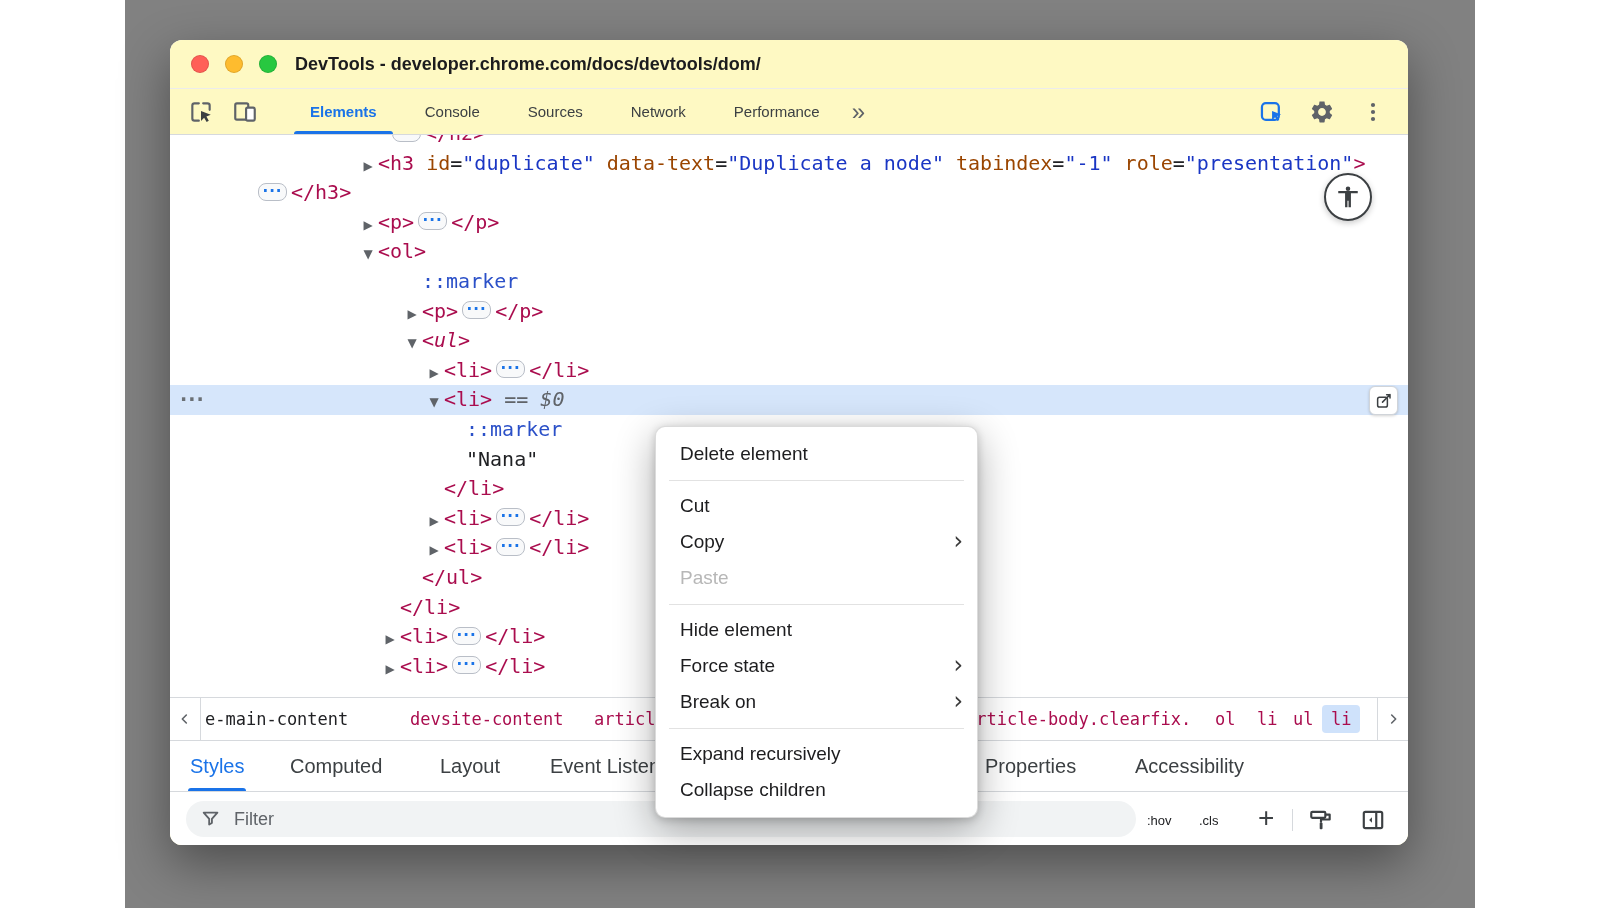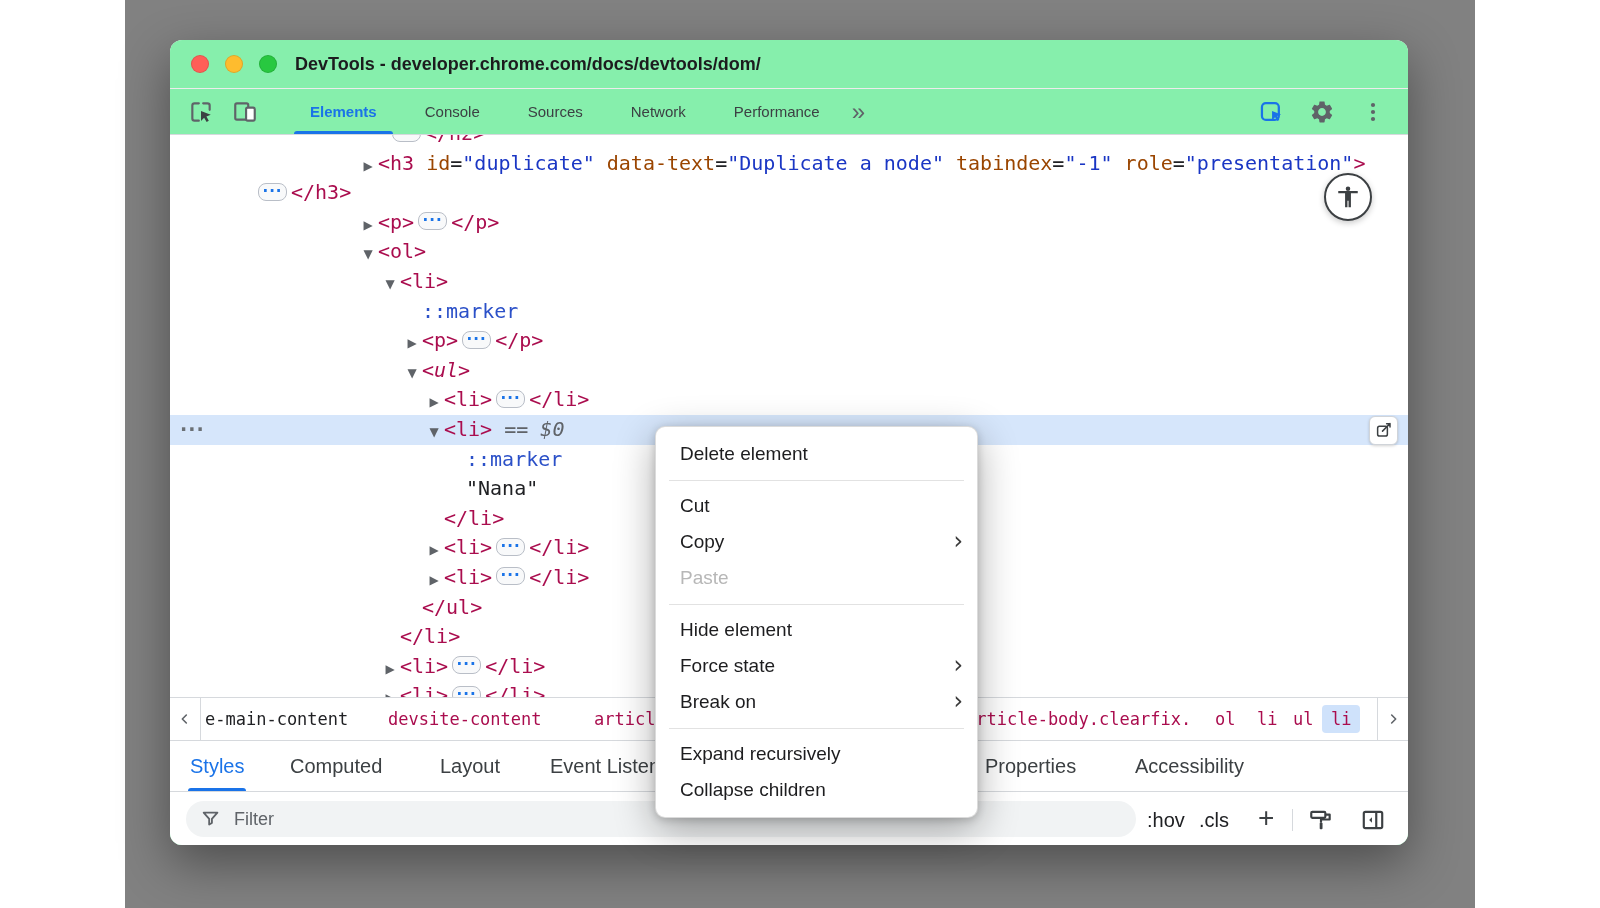--- a/index.html
+++ b/index.html
@@ -3,21 +3,21 @@
 <meta charset="utf-8">
 <style>
   html,body{margin:0;padding:0}
   body{width:1600px;height:908px;position:relative;overflow:hidden;background:#fff;
        font-family:"Liberation Sans",sans-serif;-webkit-font-smoothing:antialiased}
   .backdrop{position:absolute;left:125px;top:0;width:1350px;height:908px;background:#818181}
 
   
   .window{position:absolute;left:170px;top:40px;width:1238px;height:805px;border-radius:12px;
           background:#fff;box-shadow:0 18px 50px rgba(0,0,0,.40)}
-  .win-clip{position:absolute;inset:0;border-radius:12px;overflow:hidden;background:#86efac}
+  .win-clip{position:absolute;inset:0;border-radius:12px;overflow:hidden;background:#fef9c3}
 
   
   .titlebar{height:48px;display:flex;align-items:center;border-bottom:1px solid #ececec;position:relative}
   .lights{display:flex;gap:16px;margin-left:21px}
   .light{width:18px;height:18px;border-radius:50%;box-shadow:inset 0 0 0 1px rgba(0,0,0,.12)}
   .light.red{background:var(--traffic_red,#ff5f57)}
   .light.yellow{background:var(--traffic_yellow,#febc2e)}
   .light.green{background:var(--traffic_green,#28c840)}
   .title{margin-left:18px;font-size:18px;font-weight:700;color:#1c1c1e;white-space:nowrap}
 
@@ -66,21 +66,21 @@
   .crumbbar{height:44px;border-top:1px solid #d6d9dd;border-bottom:1px solid #d6d9dd;position:relative;
             background:#fff;font-family:"DejaVu Sans Mono",monospace;font-size:17px;box-sizing:border-box}
   .crumb-scroll{position:absolute;top:0;bottom:0;width:30px;display:flex;align-items:center;justify-content:center;background:#fff;z-index:2}
   .crumb-scroll.left{left:0;border-right:1px solid #d6d9dd}
   .crumb-scroll.right{right:0;border-left:1px solid #d6d9dd}
   #crumbs{position:absolute;inset:0;overflow:hidden}
   .crumb{position:absolute;top:50%;transform:translateY(-50%);color:var(--code_tag,#aa0d4e);white-space:pre}
   .crumb.muted{color:#202124}
   .crumb.sel{background:#cfe2fb;padding:4px 9px;border-radius:4px}
   #crumbs .crumb:nth-child(1){left:35px}
-  #crumbs .crumb:nth-child(2){left:218px}
+  #crumbs .crumb:nth-child(2){left:240px}
   #crumbs .crumb:nth-child(3){left:424px}
   #crumbs .crumb:nth-child(4){left:796px}
   #crumbs .crumb:nth-child(5){left:1045px}
   #crumbs .crumb:nth-child(6){left:1087px}
   #crumbs .crumb:nth-child(7){left:1123px}
   #crumbs .crumb:nth-child(8){left:1152px}
 
   
   .side-tabs{height:51px;position:relative;border-bottom:1px solid #d6d9dd;font-size:20px;background:#fff;box-sizing:border-box}
   .stab{position:absolute;top:0;height:100%;display:flex;align-items:center;color:#3c4043;white-space:nowrap}
@@ -94,21 +94,21 @@
   #sideTabs .stab:nth-child(5){left:815px}
   #sideTabs .stab:nth-child(6){left:965px}
 
   
   .filter-row{height:55px;position:relative;background:#fff}
   .filter-pill{position:absolute;left:16px;top:9px;width:950px;height:36px;border-radius:18px;background:#f1f3f4;
                display:flex;align-items:center;padding:0 14px;gap:10px;box-sizing:border-box}
   input.filter{border:none;background:transparent;outline:none;font-size:18px;color:#202124;flex:1;
                font-family:"Liberation Sans",sans-serif}
   input.filter::placeholder{color:#5f6368}
-  .fbtn{position:absolute;top:50%;transform:translateY(-50%);font-size:20px;color:#202124;white-space:nowrap}
+  .fbtn{position:absolute;top:50%;transform:translateY(-50%);font-size:13px;color:#202124;white-space:nowrap}
   .fbtn.hov{left:977px}
   .fbtn.cls{left:1029px}
   .fbtn.plus{left:1088px;font-size:28px;color:#3c4043;font-weight:400;margin-top:-2px}
   .vdiv{position:absolute;left:1122px;top:17px;width:1px;height:22px;background:#d6d9dd}
   .fico{position:absolute;top:50%;transform:translateY(-50%);width:30px;height:30px;display:flex;align-items:center;justify-content:center}
   .fico.p1{left:1136px}
   .fico.p2{left:1188px}
 
   
   .ctx{position:absolute;left:655px;top:426px;width:323px;background:#fff;border-radius:10px;
@@ -184,21 +184,20 @@
     </div>
   </div>
 
   <div class="dom-area">
     <div id="domRows">
           <div class="dom-row" style="padding-left: 218px;"><span class="pill">···</span><span class="tk-tag">&lt;/h2&gt;</span></div>
           <div class="dom-row" style="padding-left: 208px;"><span class="arrow">▶</span><span class="tk-tag">&lt;h3</span><span class="tk-attr"> id</span><span class="tk-plain">=</span><span class="tk-val">"duplicate"</span><span class="tk-attr"> data-text</span><span class="tk-plain">=</span><span class="tk-val">"Duplicate a node"</span><span class="tk-attr"> tabindex</span><span class="tk-plain">=</span><span class="tk-val">"-1"</span><span class="tk-attr"> role</span><span class="tk-plain">=</span><span class="tk-val">"presentation"</span><span class="tk-tag">&gt;</span></div>
           <div class="dom-row" style="padding-left: 84px;"><span class="pill">···</span><span class="tk-tag">&lt;/h3&gt;</span></div>
           <div class="dom-row" style="padding-left: 208px;"><span class="arrow">▶</span><span class="tk-tag">&lt;p&gt;</span><span class="pill">···</span><span class="tk-tag">&lt;/p&gt;</span></div>
           <div class="dom-row" style="padding-left: 208px;"><span class="arrow">▼</span><span class="tk-tag">&lt;ol&gt;</span></div>
-          <div class="dom-row" style="padding-left: 230px;"><span class="arrow">▼</span><span class="tk-tag">&lt;li&gt;</span></div>
           <div class="dom-row" style="padding-left: 252px;"><span class="tk-marker">::marker</span></div>
           <div class="dom-row" style="padding-left: 252px;"><span class="arrow">▶</span><span class="tk-tag">&lt;p&gt;</span><span class="pill">···</span><span class="tk-tag">&lt;/p&gt;</span></div>
           <div class="dom-row" style="padding-left: 252px; font-style: italic;"><span class="arrow">▼</span><span class="tk-tag">&lt;ul&gt;</span></div>
           <div class="dom-row" style="padding-left: 274px;"><span class="arrow">▶</span><span class="tk-tag">&lt;li&gt;</span><span class="pill">···</span><span class="tk-tag">&lt;/li&gt;</span></div>
           <div class="dom-row sel" style="padding-left: 274px;"><span class="gutter">···</span><span class="arrow">▼</span><span class="tk-tag">&lt;li&gt;</span><span class="tk-plain"> </span><span class="tk-flag">==</span><span class="tk-plain"> </span><span class="tk-dollar">$0</span><span class="adorner"><svg width="18" height="18" viewBox="0 0 24 24" fill="none" stroke="#3c4043" stroke-width="2" stroke-linecap="round" stroke-linejoin="round">
                 <rect x="3.5" y="7" width="13" height="13" rx="2.5"></rect>
                 <path d="M10 13.5L20 3.5M20 8V3.5h-4.5"></path>
               </svg></span></div>
           <div class="dom-row" style="padding-left: 296px;"><span class="tk-marker">::marker</span></div>
           <div class="dom-row" style="padding-left: 296px;"><span class="tk-str">"Nana"</span></div>

